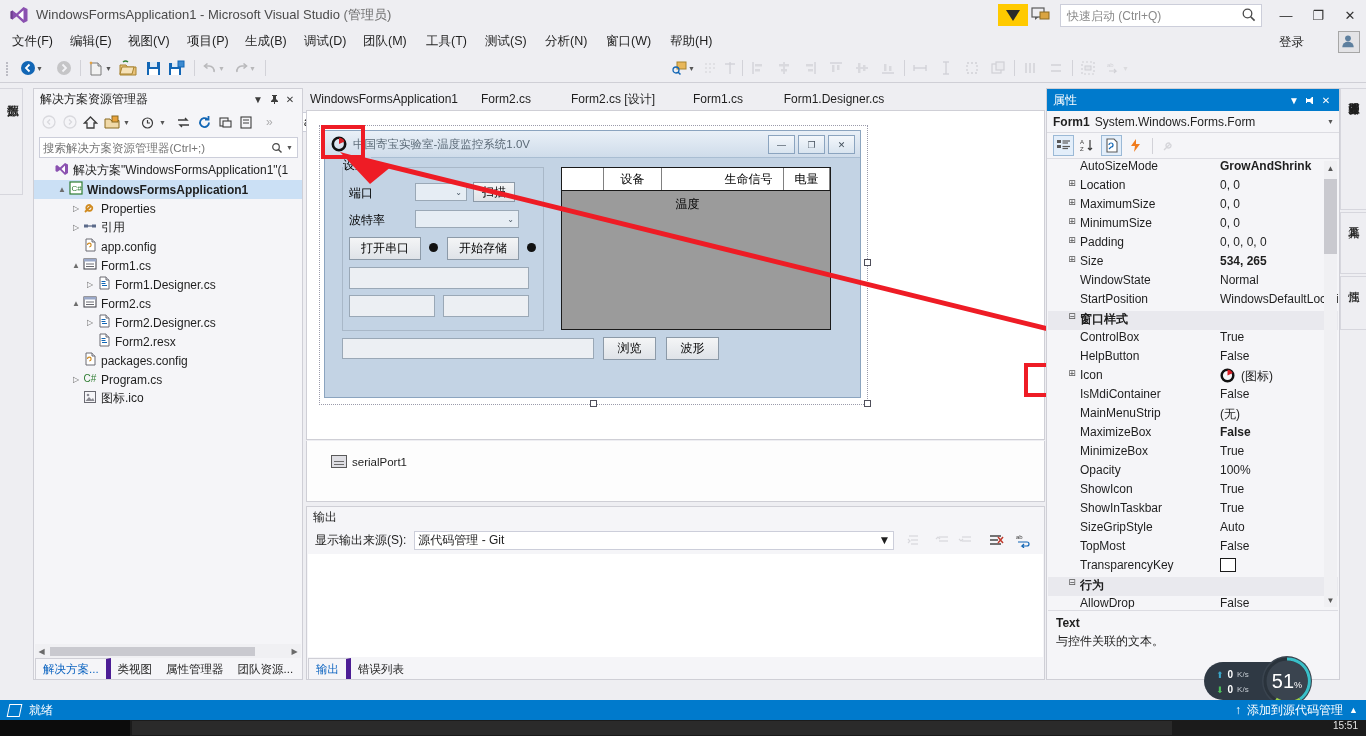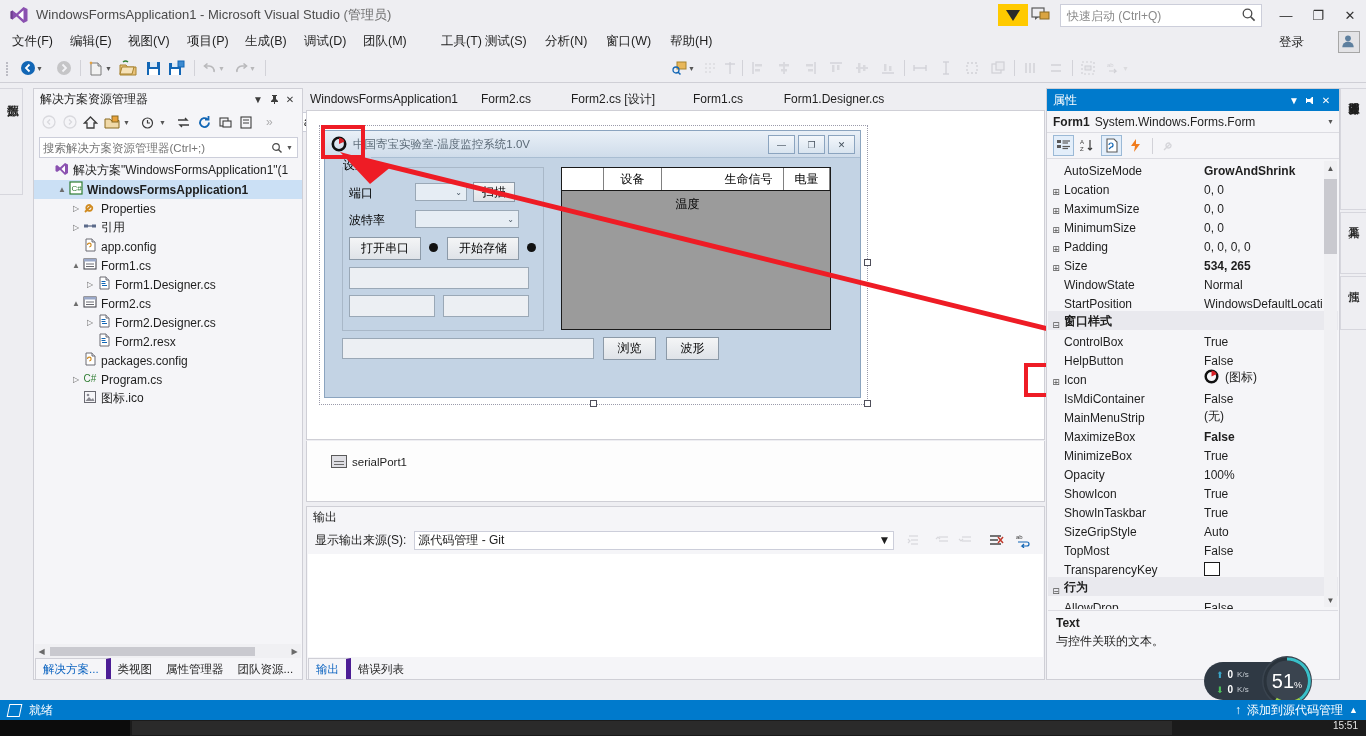--- a/index.html
+++ b/index.html
@@ -288,21 +288,21 @@
     position:relative; height:21px; display:flex; align-items:center;
     border-bottom:1px solid #dcdce2; font-size:12px; padding-left:6px;
   }
   .props-obj b { margin-right:5px; }
   .props-obj .dd { margin-left:auto; margin-right:5px; font-size:7px; color:#555; }
   .props-tb { position:relative; height:25px; display:flex; align-items:center; padding-left:6px; gap:3px;
     border-bottom:1px solid #dcdce2; }
   .ptb { width:21px; height:21px; display:flex; align-items:center; justify-content:center; box-sizing:border-box; }
   .ptb.on { border:1px solid #9bb9d6; background:#e3eefa; }
   .plist { position:absolute; left:1px; top:70px; right:1px; bottom:70px; overflow:hidden; }
-  .prow { position:relative; height:19px; display:flex; align-items:flex-end; font-size:12px; }
+  .prow { position:relative; height:19px; display:flex; align-items:flex-start; font-size:12px;padding-left:16px; }
   .pexp { width:16px; text-align:center; font-size:9px; color:#555; }
   .pname { width:140px; color:#1e1e1e; white-space:nowrap; overflow:hidden; }
   .pval { flex:1; color:#1e1e1e; white-space:nowrap; overflow:hidden; }
   .pval.bold { font-weight:bold; }
   .pcat { font-weight:bold; }
   .pscroll { position:absolute; right:2px; top:72px; width:13px; bottom:72px; background:#f0f0f3; }
   .ps-thumb { position:absolute; left:0; top:18px; width:13px; height:75px; background:#c9c9cf; }
   .ps-up, .ps-dn { position:absolute; left:0; width:13px; height:14px; font-size:8px; color:#555; display:flex;align-items:center;justify-content:center; }
   .ps-up { top:0 } .ps-dn { bottom:0 }
   .props-desc {
@@ -388,21 +388,21 @@
   </div>
 
   <div class="menubar" id="menubar">
       <div class="menu-item" style="left: 10px;">文件(F)</div>
       <div class="menu-item" style="left: 68px;">编辑(E)</div>
       <div class="menu-item" style="left: 126px;">视图(V)</div>
       <div class="menu-item" style="left: 185px;">项目(P)</div>
       <div class="menu-item" style="left: 243px;">生成(B)</div>
       <div class="menu-item" style="left: 302px;">调试(D)</div>
       <div class="menu-item" style="left: 361px;">团队(M)</div>
-      <div class="menu-item" style="left: 439px;">工具(T)</div>
+      <div class="menu-item" style="left: 424px;">工具(T)</div>
       <div class="menu-item" style="left: 483px;">测试(S)</div>
       <div class="menu-item" style="left: 543px;">分析(N)</div>
       <div class="menu-item" style="left: 604px;">窗口(W)</div>
       <div class="menu-item" style="left: 668px;">帮助(H)</div>
     </div>
   <div class="signin">登录</div>
   <div class="account-icon">
     <svg viewBox="0 0 20 20" width="18" height="18">
         <circle cx="10" cy="7" r="3.2" fill="#5d7f9e"></circle>
         <path d="M3.6 17 a6.4 6.4 0 0 1 12.8 0 Z" fill="#5d7f9e"></path>

